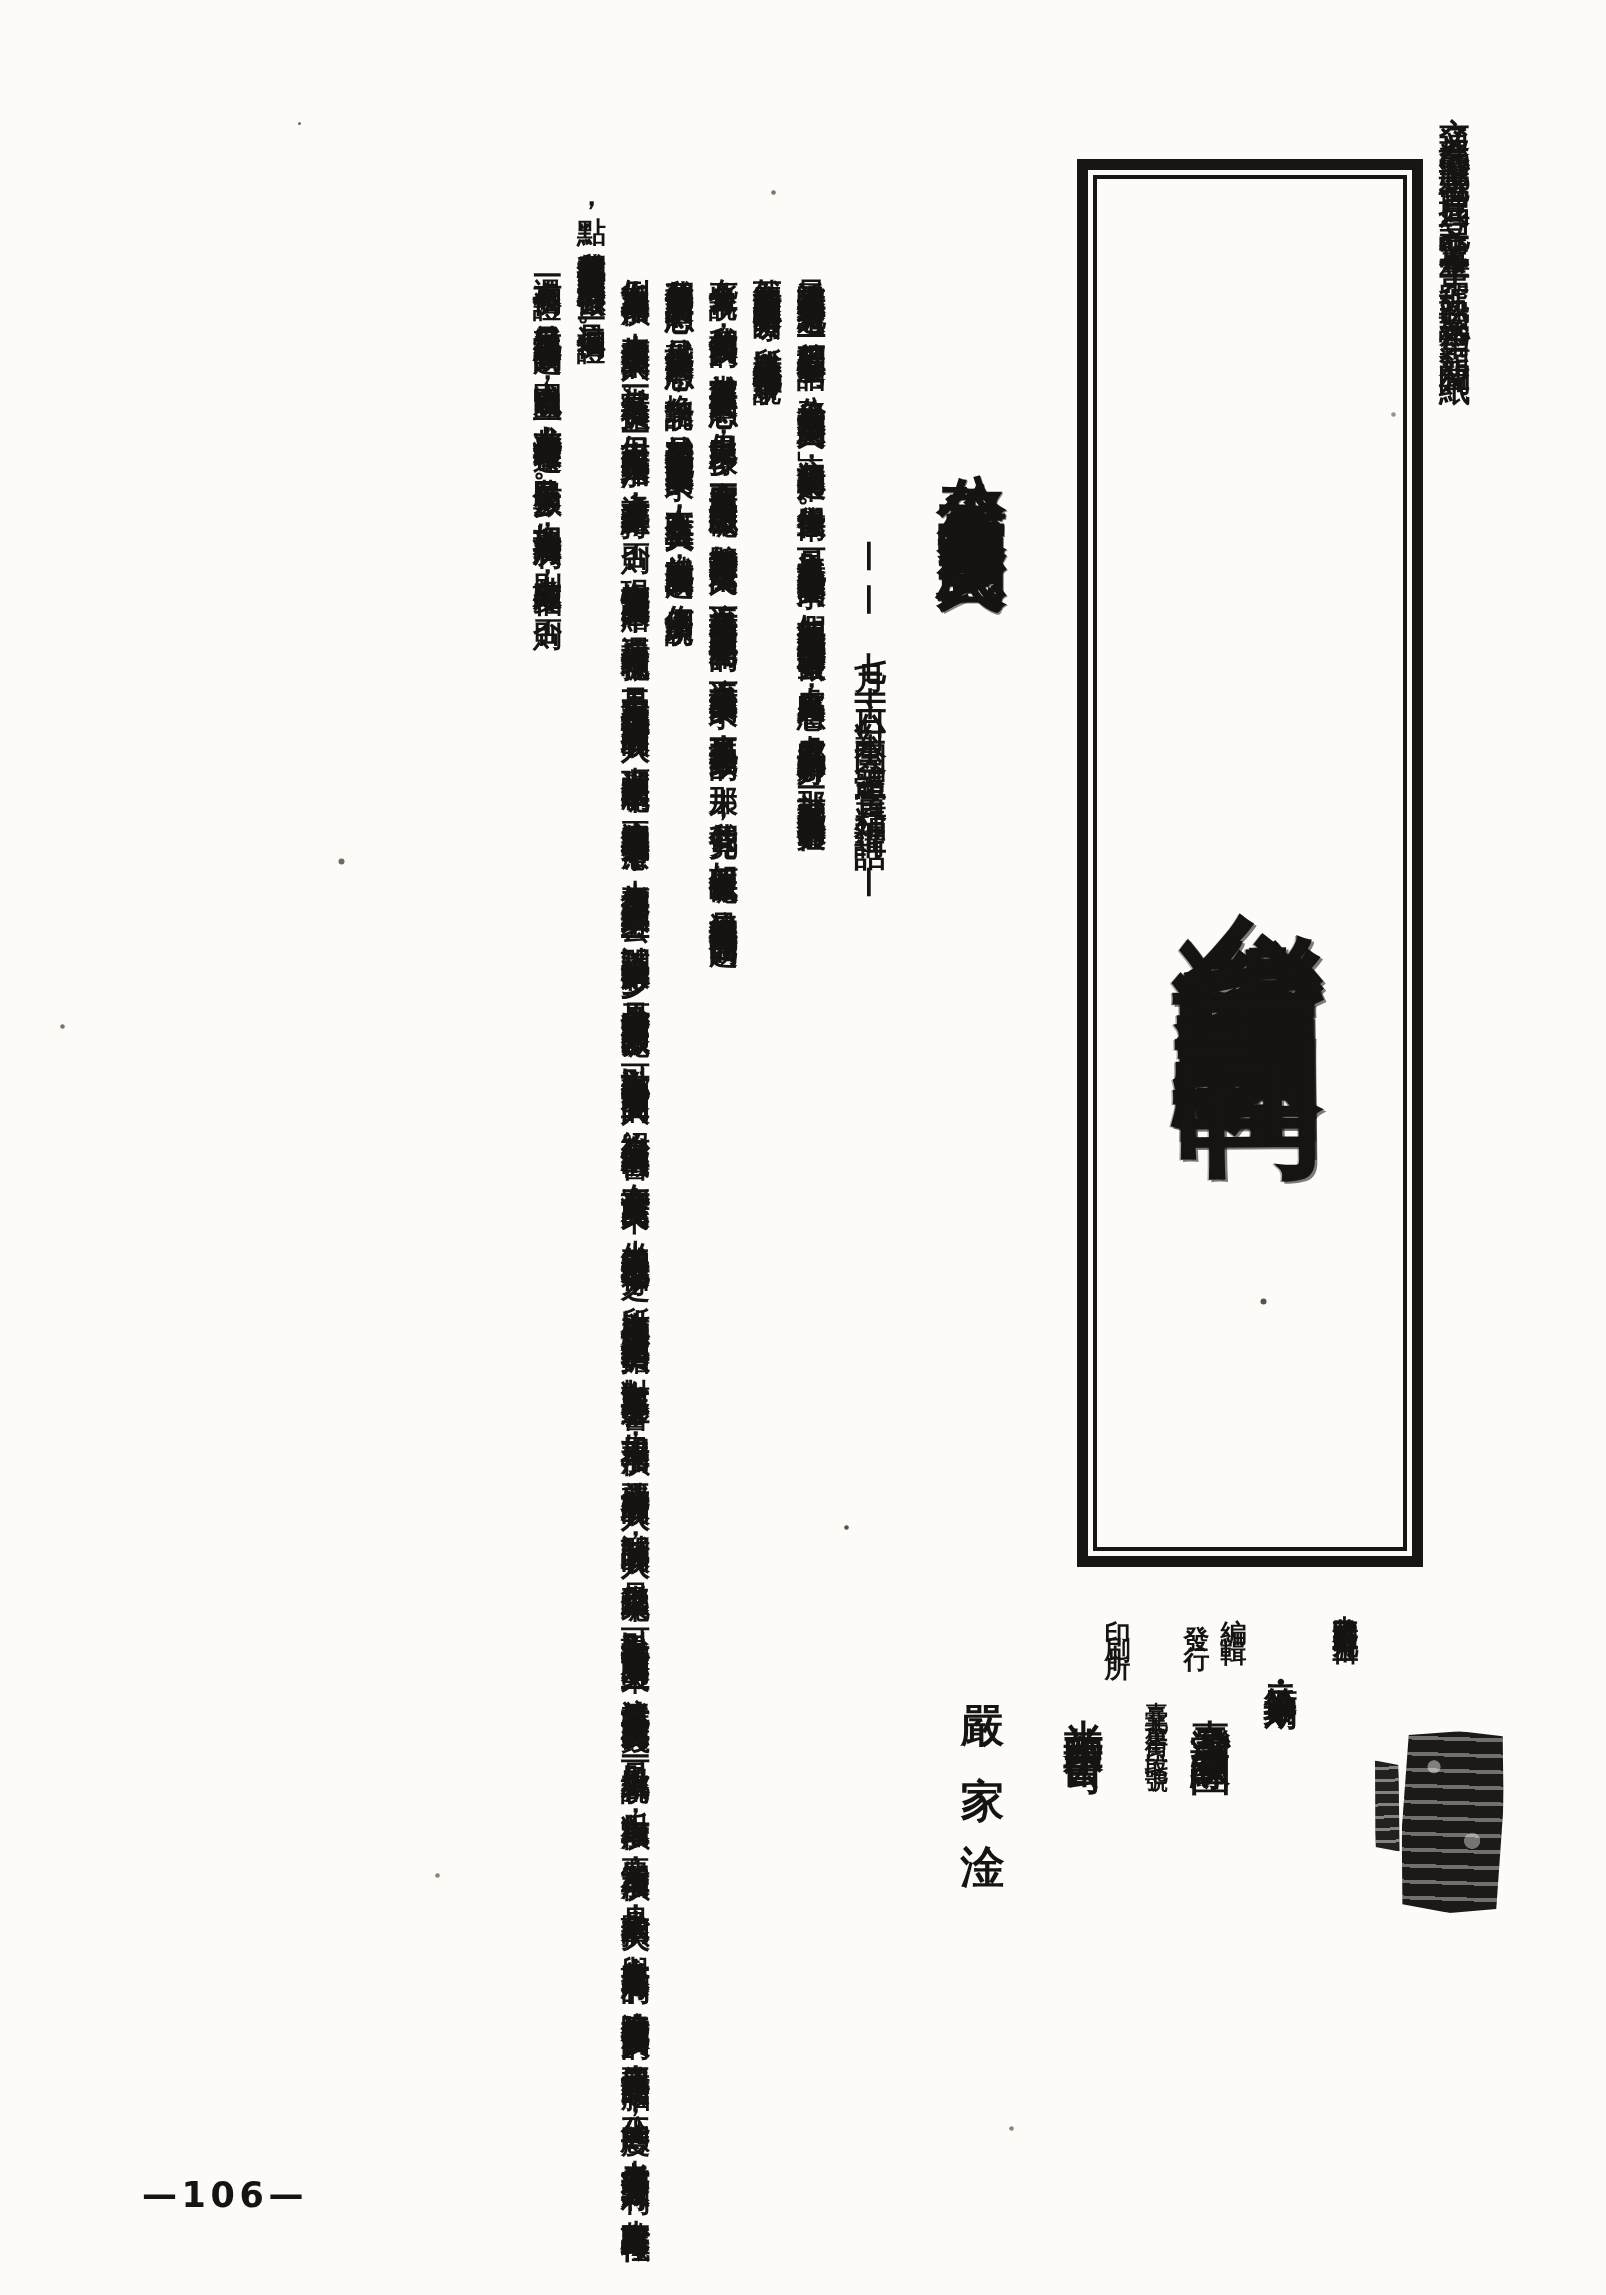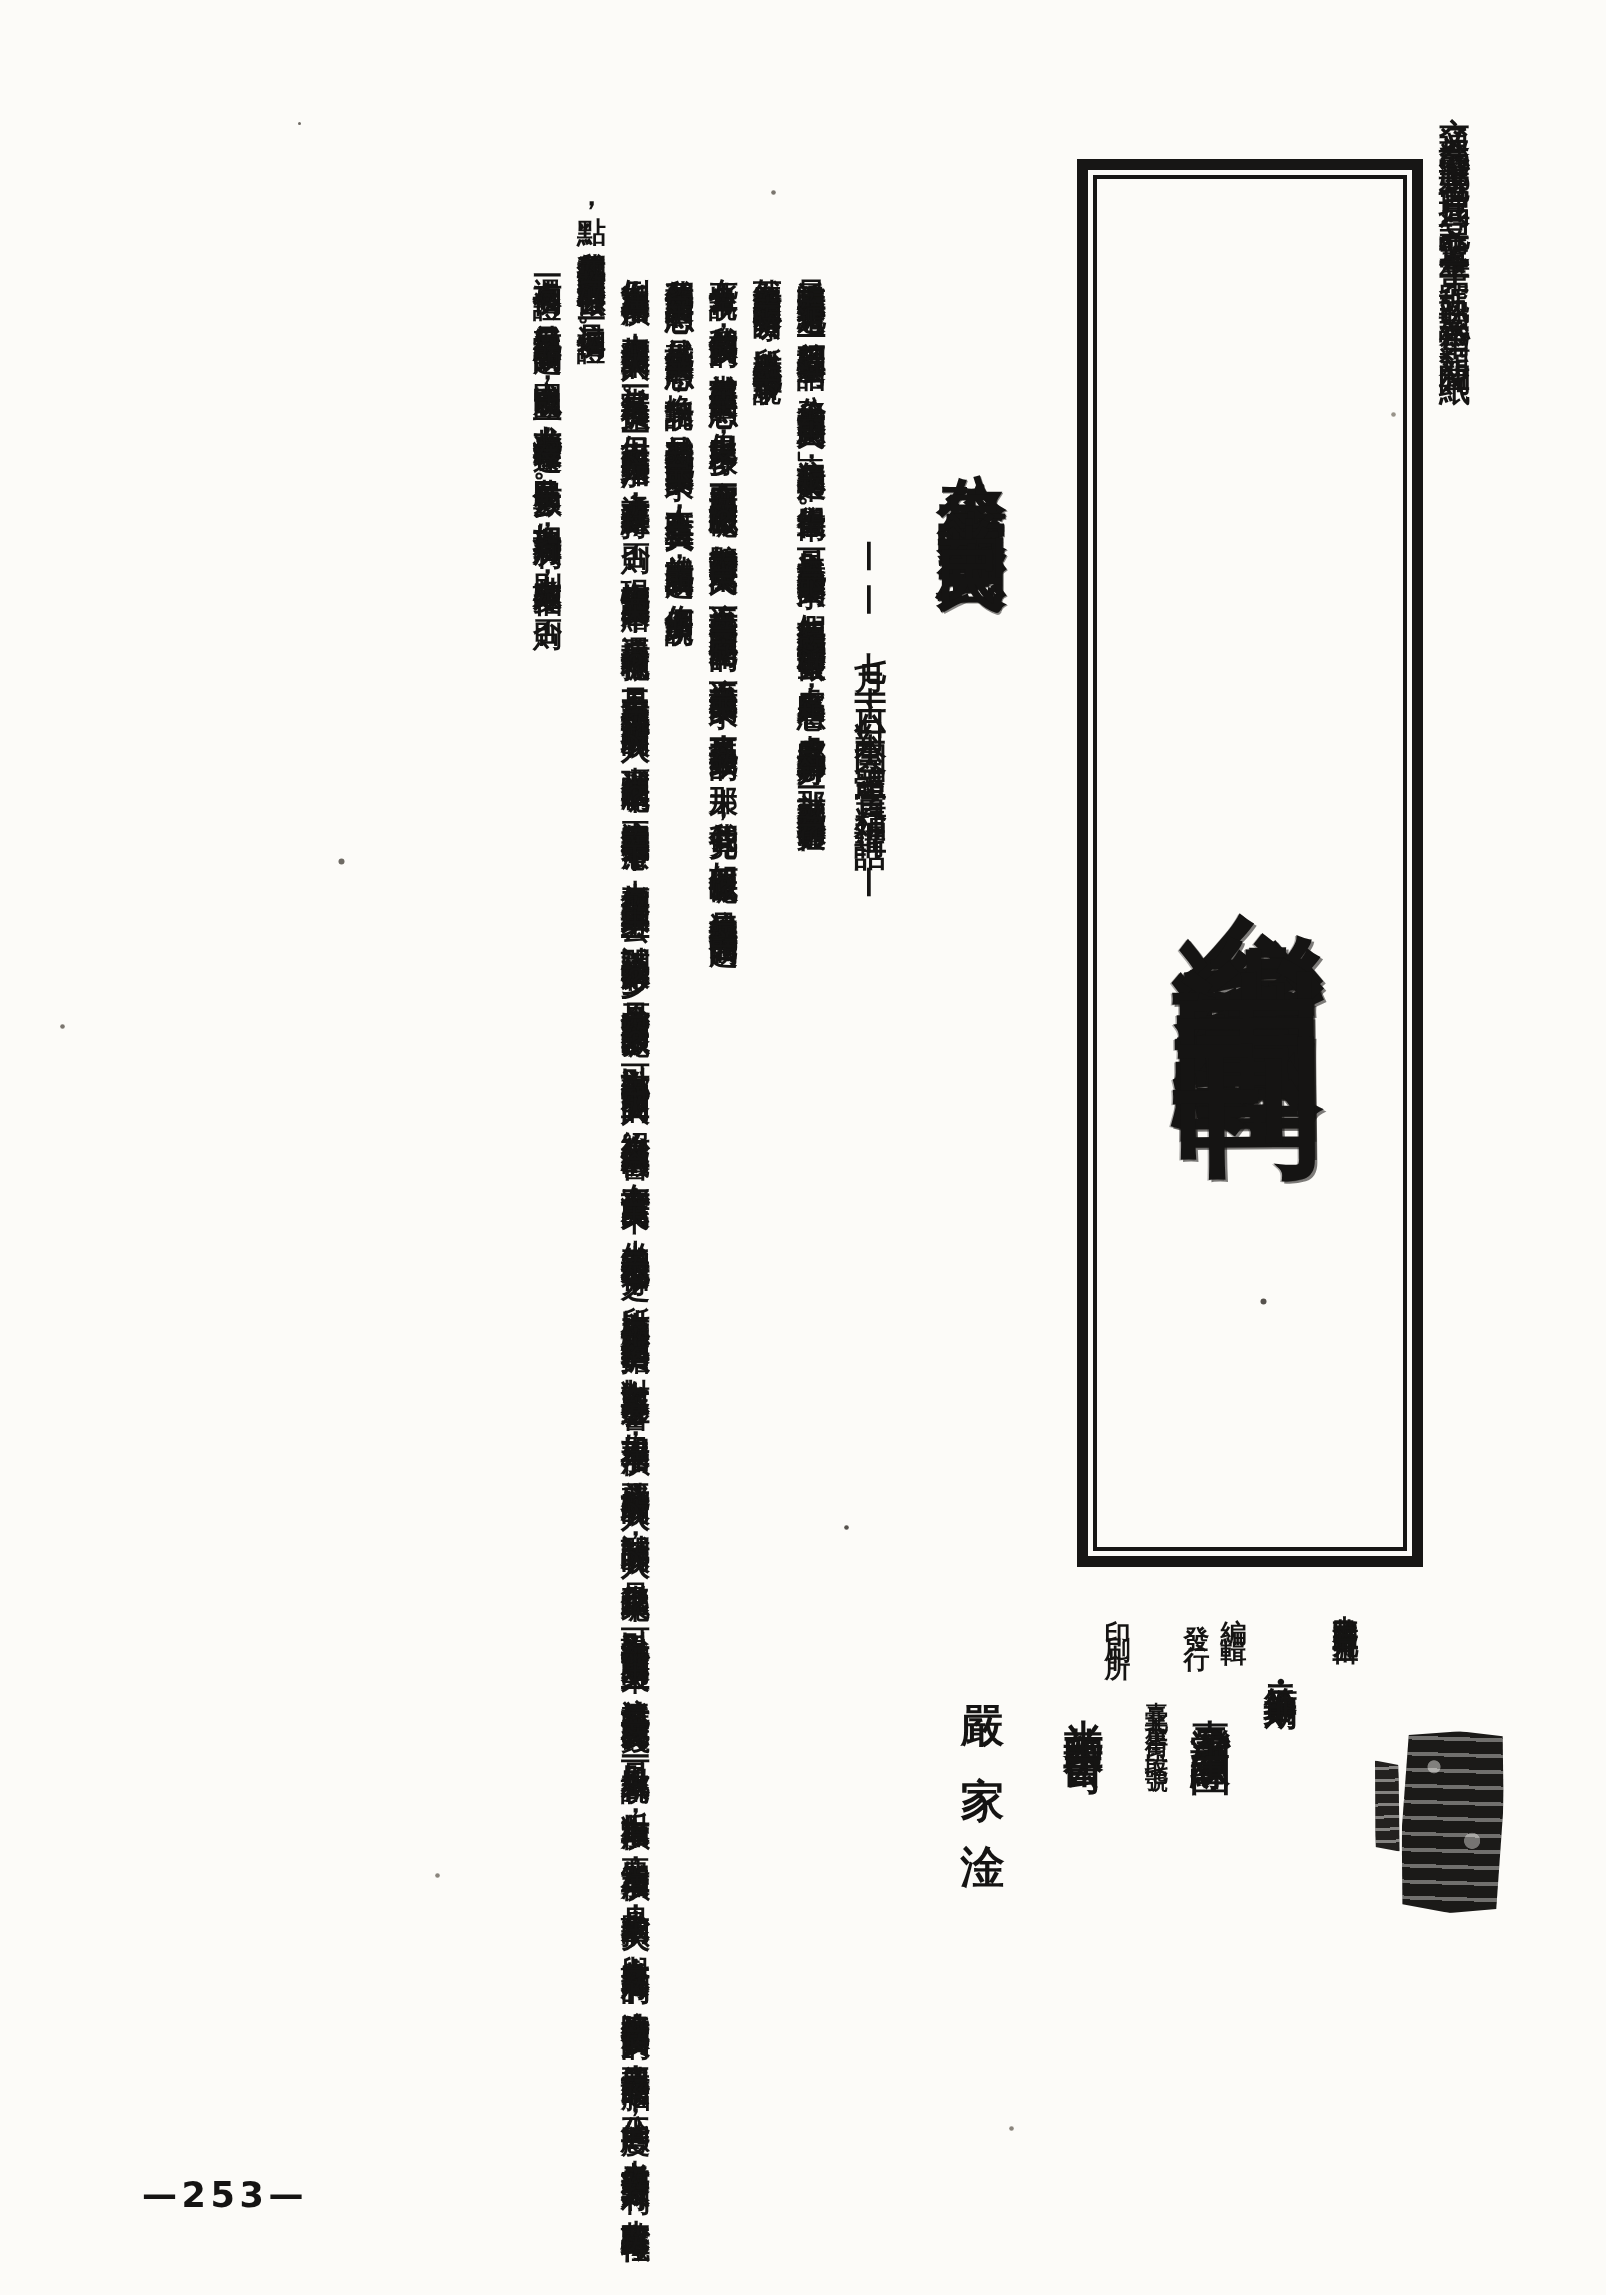--- a/index.html
+++ b/index.html
@@ -156,17 +156,17 @@
 
   <div class="body-text">
     <p>最近陳長官在長官公署紀念週上，曾經提到這麼一句話：「公務人員應當常常想到人民！」這句話初聽起來，覺得很簡單。可是這也就是對公務員的最高要求！假如每個公務員都能依照長官的希望去做，處處爲人民着想，處處都以民意爲辦事方針，那就一定可以盡到做公務員的責任了。</p>
     <p>然而這句話有的人聽了還不十分明瞭，所以我今天特地把它引伸解說一下：</p>
     <p>有些人常常說：「我們做公務員的，當然處處要遵從人民的意志；但是人民那樣多，究竟要遵照那一個的意志去做呢？譬如臺灣有六百幾十萬人民，這六百幾十萬人民的意志並不是完全相同的；這六百幾十萬人民的要求，也並不是完全一致的，那末，我們究竟，如何依照去做呢？這是很值得我們研究的一個問題」。</p>
     <p>我們要知道所謂人民的意志，就是指大多數人民的意志，換句話說，就是我們要如何配合大多數人民的要求。本人在財政上負責，就把財政上的問題，作個例子來說明：</p>
     <p>例如近來火車要加價，火車加價對坐火車的人，當然是一種負擔。但另一方面鐵路收入增加，交通才有辦法維持，否則，現在物價高漲火車要賠本，還要如何來補救呢？是不是火車不加價另外用方法增加財政的收入，來彌補火車的虧本呢？這兩個問題我們要考慮一下，火車加價是加到坐火車的人身上去，試問坐火車的人有多少？是否佔臺灣全人口的大多數呢？可以說在鄉下的民衆和高山里的人，絕少有坐火車的機會。在臺灣六百多萬人民中，坐火車的人最多也不過佔十分之一，所以火車加價是增加少數坐車人的負擔，對大多數人不發生影響。如果火車不加價，就要增加財政的收入，試問財政的收入，是從那里來呢？可以說是從全體六百多萬人的身上來，這就無異向六百多萬人民要錢。可是一般人都說：「反對火車加價」，要知道火車加價，是少數人的損失，與大多數人還是有利的，這時候我們做公務員的，就要用冷靜的頭腦，公正的態度，去考慮如果對大多數人有利，少數人雖要犧牲一點，我們還是要對大多數人有利的目標去做，這是一個例證。</p>
     <p>還有一個例證：就是日常運用科學的問題。中國以農立國，尤其臺灣農業很發達，農民佔大多數。如把農業推廣有利，則大多數人受福，否則，</p>
   </div>
 
-  <div class="page-number">—253—</div>
+  <div class="page-number">—106—</div>
 
   <div class="specks"></div>
 </div>
 
 
 </body></html>

